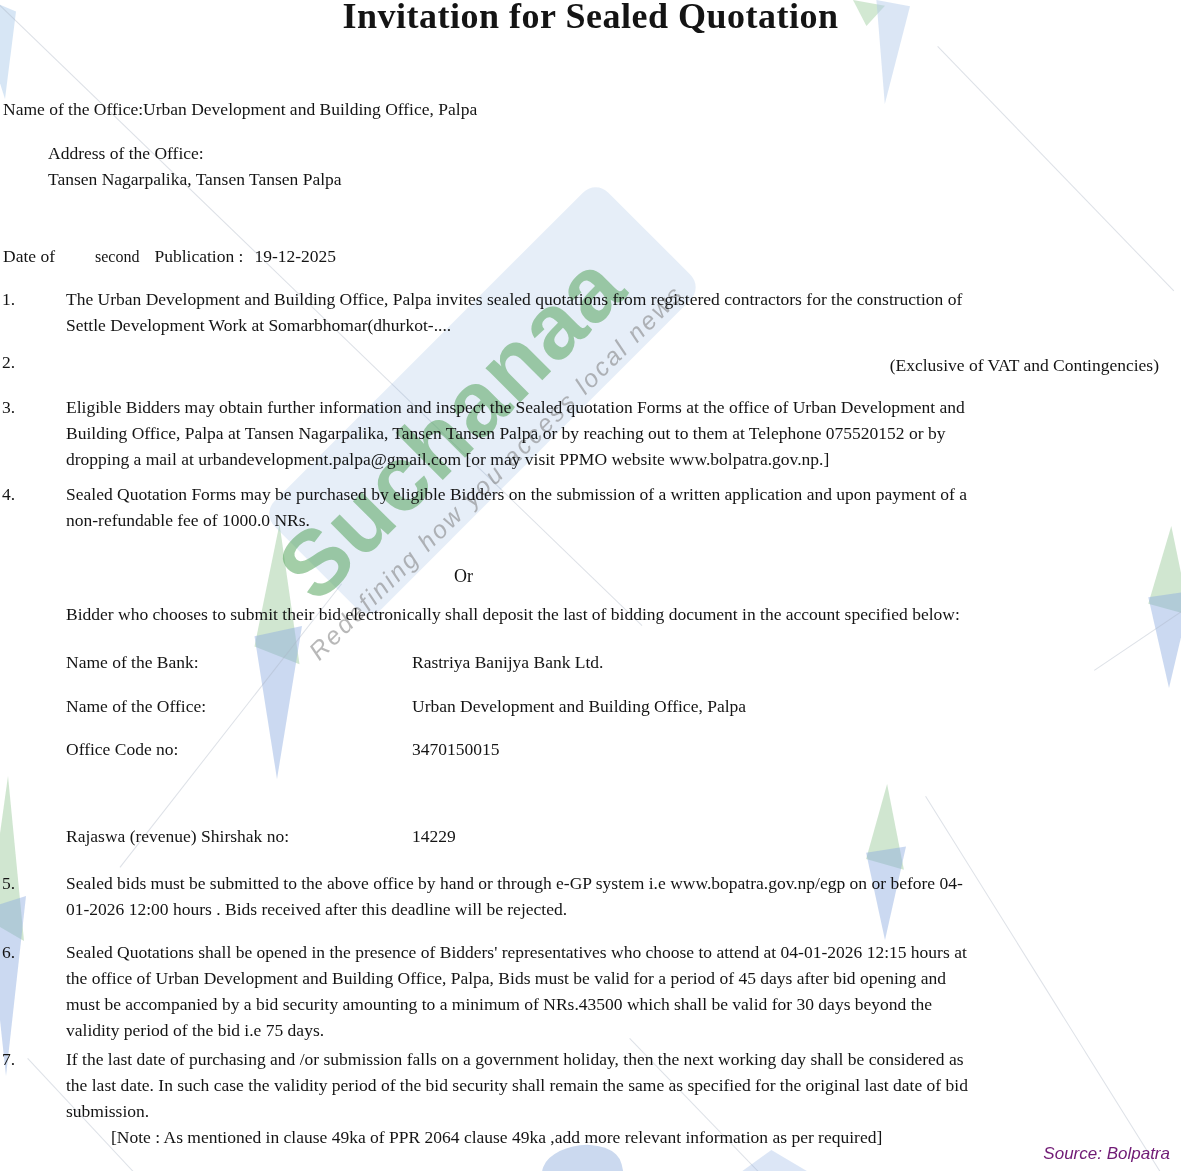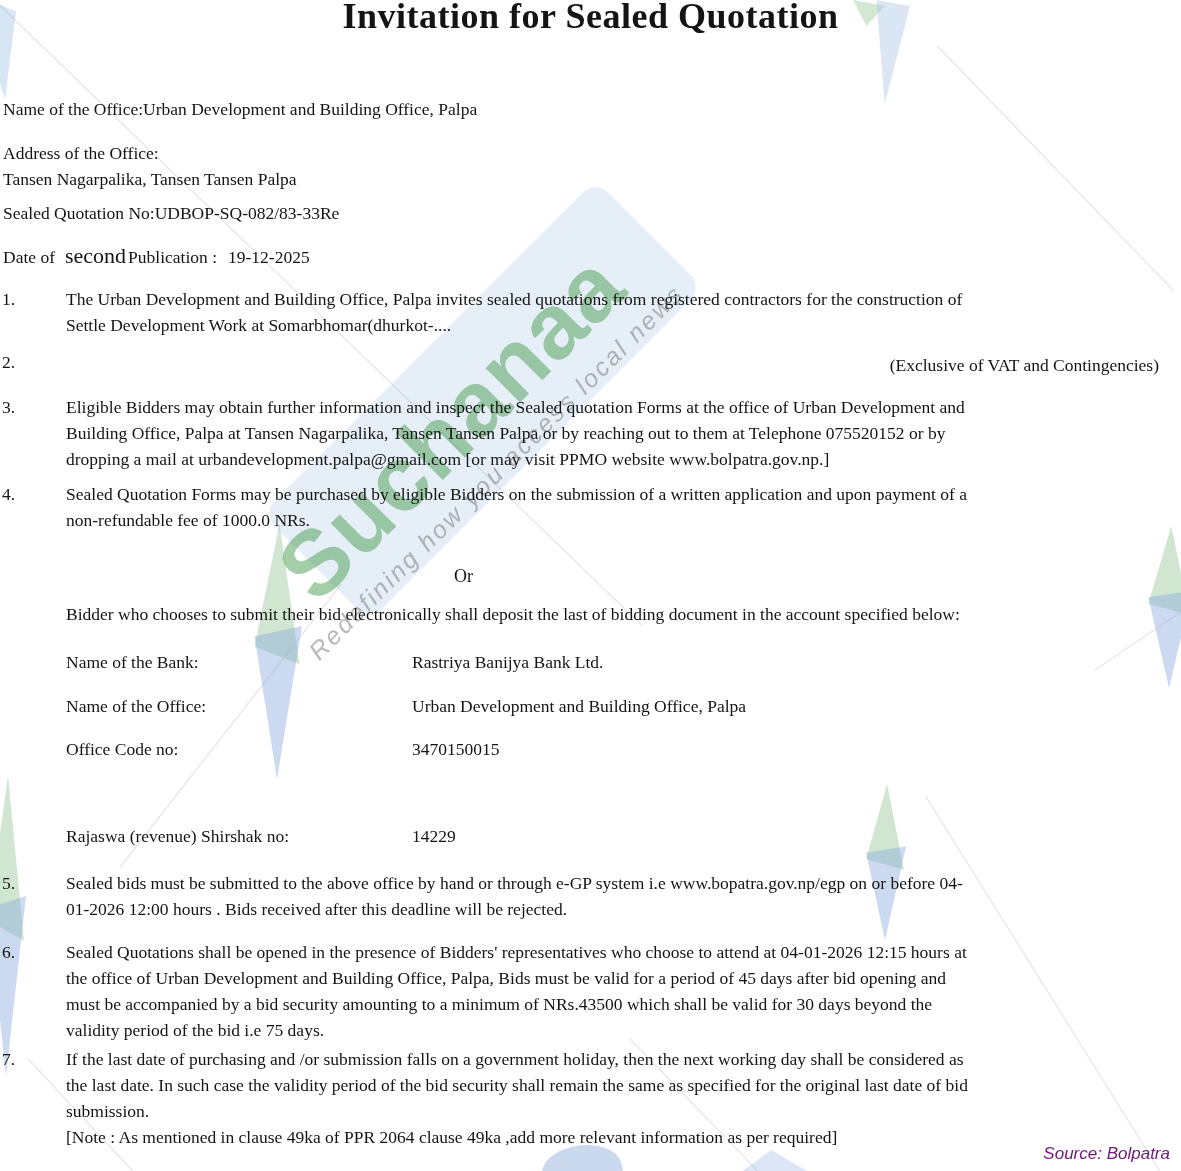--- a/index.html
+++ b/index.html
@@ -5,27 +5,27 @@
   html,body{margin:0;padding:0;background:#fff;}
   .page{position:relative;width:1181px;height:1171px;background:#ffffff;overflow:hidden;
         font-family:"Liberation Serif","DejaVu Serif",serif;color:#141414;}
   .txt{position:absolute;font-size:17.5px;line-height:26px;white-space:pre-line;}
   .nowrapline{position:absolute;font-size:17.5px;line-height:26px;white-space:nowrap;}
   .title{position:absolute;top:-6px;left:0;width:100%;text-align:center;margin:0;
          font-size:36px;font-weight:bold;letter-spacing:.5px;line-height:44px;}
   .item-num{position:absolute;left:2px;font-size:17.5px;line-height:26px;}
   .item-text{position:absolute;left:66px;width:1113px;font-size:17.5px;line-height:26px;white-space:pre-line;}
   .amt{margin-left:18px;}
-  .blockline{display:block;}
+  .blockline{display:block;margin-left:45px;}
   .vat-note{position:absolute;right:22px;top:352px;font-size:17.5px;line-height:26px;}
   .or-sep{position:absolute;left:454px;top:547px;font-size:18px;line-height:26px;margin-top:16px;}
   .bank-row{position:absolute;left:66px;width:1100px;height:26px;font-size:17.5px;line-height:26px;}
   .bank-val{position:absolute;left:346px;top:0;}
-  .ordinal{font-size:22px;margin-left:10px;}
-  .after-ordinal{margin-left:2px;}
+  .ordinal{font-size:16px;margin-left:40px;}
+  .after-ordinal{margin-left:15px;}
   .date-val{margin-left:11px;}
   .source{position:absolute;right:11px;top:1144px;font-size:17px;font-style:italic;
           font-family:"Liberation Sans","DejaVu Sans",sans-serif;color:#701a75;}
   
   .deco{position:absolute;inset:0;pointer-events:none;}
   .wm-main{position:absolute;left:152px;top:258px;width:620px;height:360px;display:flex;
            flex-direction:column;align-items:center;justify-content:center;transform:rotate(-45deg);}
   .wm-band{position:absolute;left:115px;top:92px;width:472px;height:152px;
            background:rgba(130,168,222,.20);border-radius:18px;}
   .wm-brand{position:relative;font-family:"Liberation Sans","DejaVu Sans",sans-serif;font-weight:bold;
@@ -92,21 +92,20 @@
     <div class="wm-blob"></div>
     <div class="wm-mountain"></div>
   </div>
 
   <h1 class="title">Invitation for Sealed Quotation</h1>
 
   <div class="nowrapline" style="top:96px;left:3px"><span>Name of the Office:</span><span>Urban Development and Building Office, Palpa</span></div>
 
   <div class="txt" style="top:140px;left:3px"><span class="blockline">Address of the Office:</span><span class="blockline">Tansen Nagarpalika, Tansen Tansen Palpa</span></div>
 
-  <div class="nowrapline" style="top:200px;left:3px"><span>Sealed Quotation No:</span><span>UDBOP-SQ-082/83-33Re</span></div>
 
   <div class="nowrapline" style="top:243px;left:3px"><span>Date of</span><span class="ordinal">second</span><span class="after-ordinal">Publication :</span><span class="date-val">19-12-2025</span></div>
 
   <div class="item-num" style="top:286px">1.</div>
   <div class="item-text" style="top:286px">The Urban Development and Building Office, Palpa invites sealed quotations from registered contractors for the construction of
 Settle Development Work at Somarbhomar(dhurkot-....</div>
 
   <div class="item-num" style="top:349px">2.</div>
   <div class="vat-note">(Exclusive of VAT and Contingencies)</div>
 

